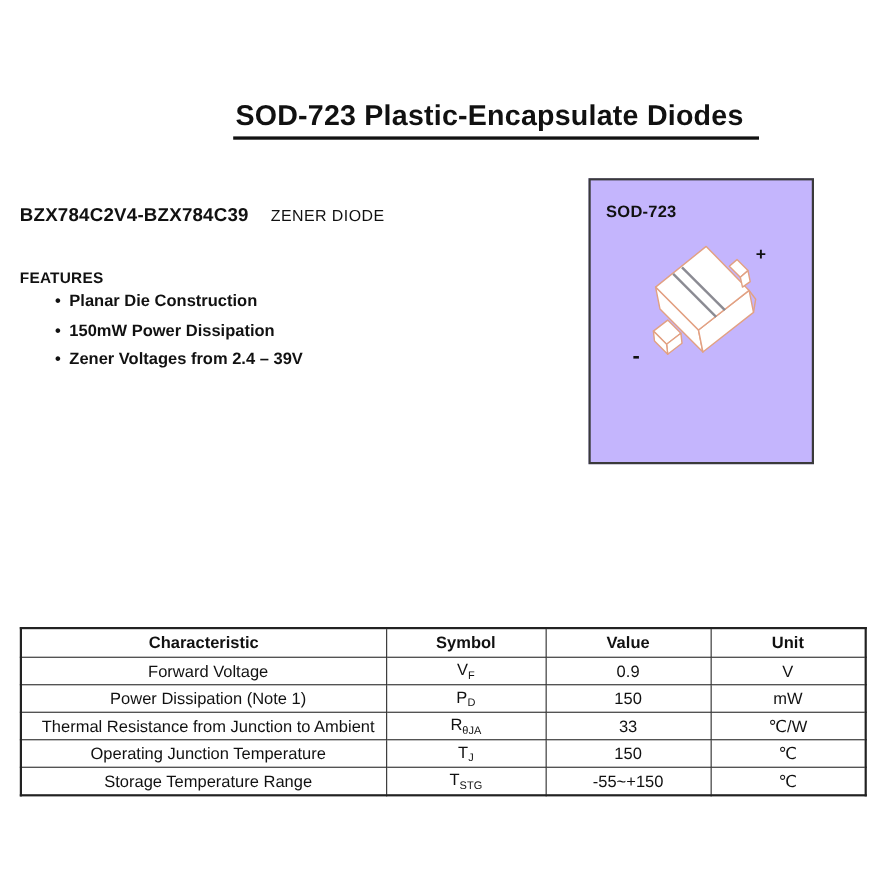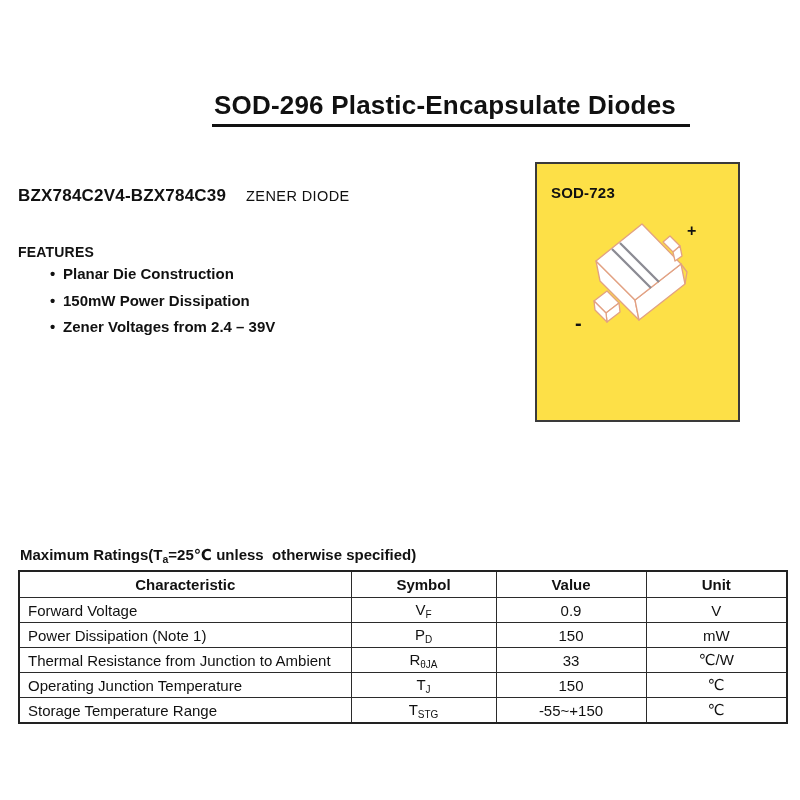--- a/index.html
+++ b/index.html
@@ -18,48 +18,48 @@
   .part-number{font-size:17px;font-weight:bold;letter-spacing:.2px;}
   .part-type{font-size:14.5px;font-weight:normal;margin-left:20px;letter-spacing:.4px;}
   
   .features-heading{position:absolute;left:18px;top:244px;font-size:14px;font-weight:bold;letter-spacing:.2px;text-align:right;}
   .features-list{position:absolute;left:18px;top:261px;}
   .feature-item{font-size:15px;font-weight:bold;line-height:26.6px;white-space:nowrap;margin-left:32px;}
   .feature-item .bullet{display:inline-block;width:13px;}
   
   .package-box{
     position:absolute;left:535px;top:162px;width:201px;height:256px;
-    border:2px solid #3a3a3a;background:#fde047;
+    border:2px solid #3a3a3a;background:#c4b5fd;
   }
   .package-label{position:absolute;left:14px;top:20px;font-size:15px;font-weight:bold;letter-spacing:.2px;}
   .package-svg{position:absolute;left:0;top:0;}
   .polarity{font-family:"Liberation Sans",sans-serif;font-weight:bold;fill:#111;}
   
   .ratings-title{position:absolute;left:20px;top:546px;font-size:15px;font-weight:bold;white-space:pre;}
   .ratings-title .tsub{font-size:10.5px;vertical-align:-3px;}
   
   .ratings-table{
     position:absolute;left:18px;top:570px;border-collapse:collapse;table-layout:fixed;
     width:768px;border:2px solid #222;padding-left:46px;
   }
   .ratings-table th,.ratings-table td{
     border:1.5px solid #2b2b2b;font-size:15px;padding:0;height:24px;
     text-align:center;vertical-align:middle;overflow:hidden;white-space:nowrap;
   }
   .ratings-table th{font-weight:bold;height:25px;}
-  .ratings-table td.char-cell{text-align:left;padding-left:8px;}
+  .ratings-table td.char-cell{text-align:center;padding-left:8px;}
   .ratings-table sub{font-size:10px;vertical-align:-3px;letter-spacing:0;}
 </style>
 </head>
 <body>
 
 <div class="page">
 
   <div class="doc-title">
-    <span>SOD-296 Plastic-Encapsulate Diodes</span>
+    <span>SOD-723 Plastic-Encapsulate Diodes</span>
   </div>
 
   <div class="part-line">
     <span class="part-number">BZX784C2V4-BZX784C39</span><span class="part-type">ZENER DIODE</span>
   </div>
 
   <div class="features-heading">FEATURES</div>
   <div class="features-list">
     <div class="feature-item"><span class="bullet">•</span><span>Planar Die Construction</span></div>
     <div class="feature-item"><span class="bullet">•</span><span>150mW Power Dissipation</span></div>
@@ -91,21 +91,20 @@
       <g fill="none" stroke-width="2.2" stroke="#8b8b93">
         <line x1="83" y1="79" x2="122" y2="118"></line>
         <line x1="75" y1="85" x2="114" y2="124"></line>
       </g>
 
       <text class="polarity" x="150" y="72" font-size="16">+</text>
       <text class="polarity" x="38" y="166" font-size="20">-</text>
     </svg>
   </div>
 
-  <div class="ratings-title"><span>Maximum Ratings(T</span><span class="tsub">a</span><span>=25℃ unless  otherwise specified)</span></div>
 
   <table class="ratings-table">
     <colgroup>
         <col style="width:332px">
         <col style="width:145px">
         <col style="width:150px">
         <col style="width:141px">
       </colgroup>
     <thead>
       <tr>

